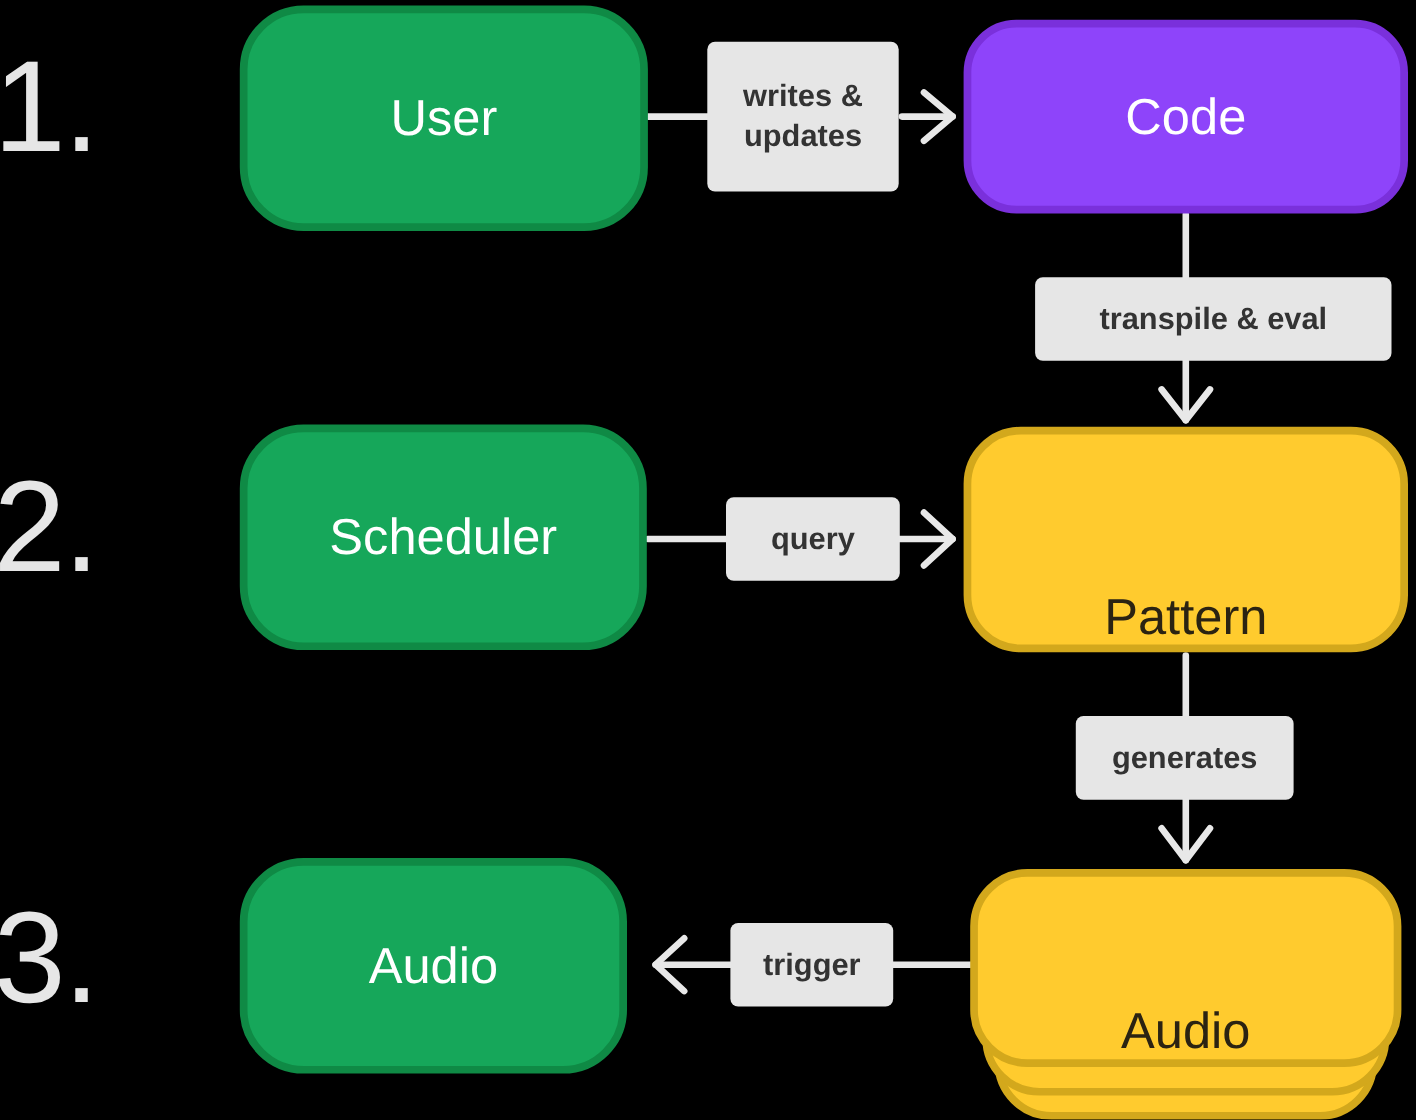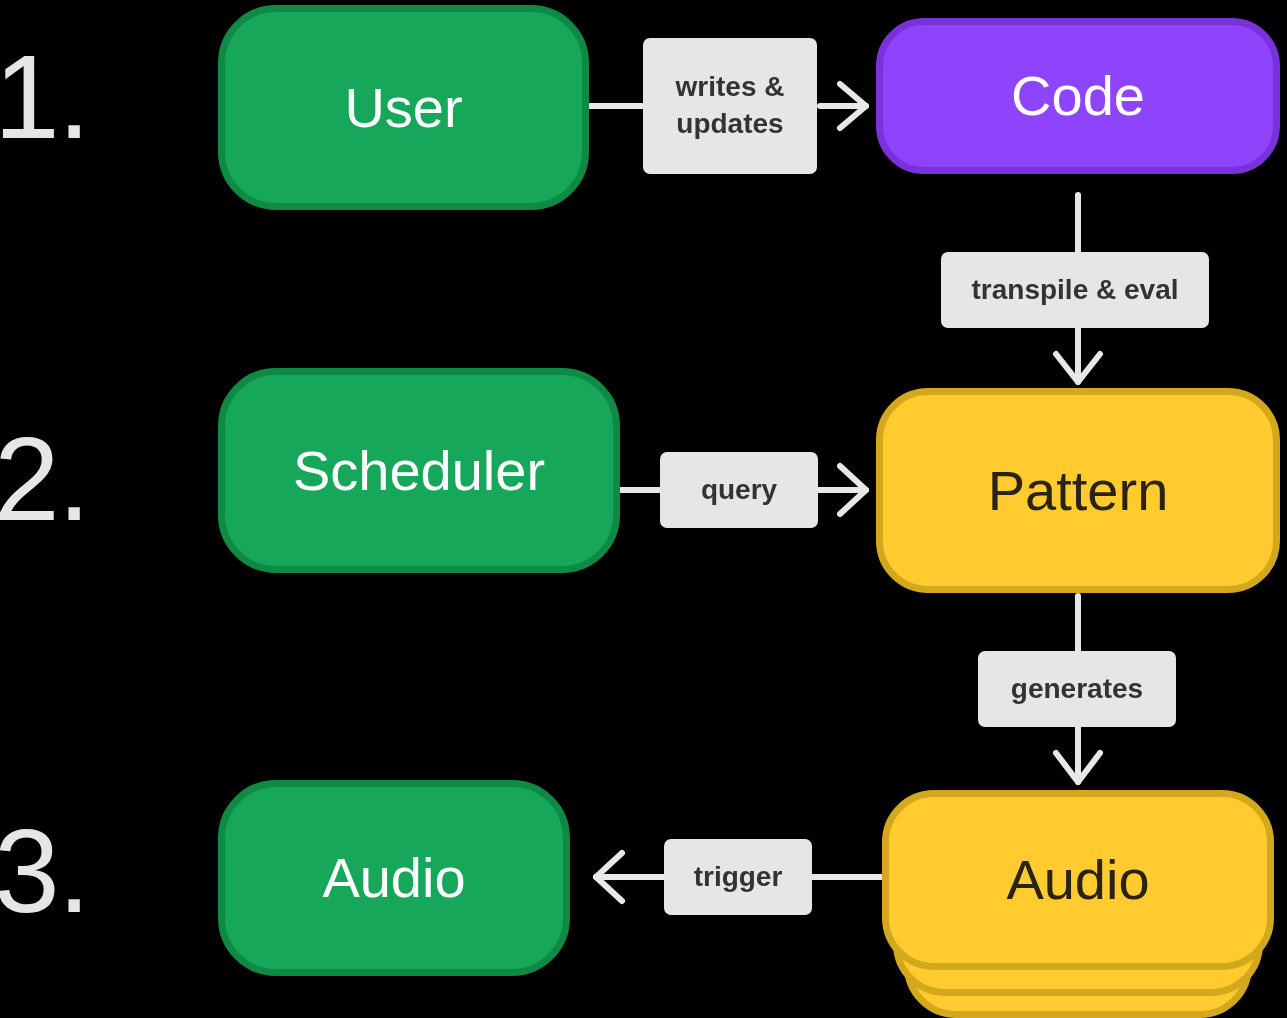--- a/index.html
+++ b/index.html
@@ -35,21 +35,21 @@
     box-sizing: border-box;
     display: flex;
     align-items: center;
     justify-content: center;
     border-style: solid;
     text-align: center;
   }
   .node-label {
     font-family: "Liberation Sans", sans-serif;
     font-weight: 400;
-    font-size: 56px;
+    font-size: 46px;
     line-height: 1.1;
     letter-spacing: 0px;
   }
 
   .node.green {
     background: #16A75A;
     border-color: #0F8A45;
     border-width: 7px;
     border-radius: 58px;
   }
@@ -61,20 +61,21 @@
     border-width: 7px;
     border-radius: 48px;
   }
   .node.purple .node-label { color: #FFFFFF; }
 
   .node.yellow {
     background: #FFCB2E;
     border-color: #D3A81C;
     border-width: 7px;
     border-radius: 52px;
+    align-items: flex-end;
   }
   .node.yellow .node-label { color: #2B2312; }
 
   
   .stack-card {
     position: absolute;
     box-sizing: border-box;
     background: #FFCB2E;
     border: 7px solid #D3A81C;
     border-radius: 52px;
@@ -141,46 +142,46 @@
       <path d="M 664 877 L 596 877"></path>
       <path d="M 622 853 L 596 877 L 622 901"></path>
 
     </g>
   </svg>
 
   <div class="node green" style="left:218px; top:5px; width:371px; height:205px;">
     <span class="node-label">User</span>
   </div>
 
-  <div class="node purple" style="left:876px; top:18px; width:404px; height:156px;">
+  <div class="node purple" style="left:876px; top:18px; width:404px; height:176px;">
     <span class="node-label">Code</span>
   </div>
 
-  <div class="node green" style="left:218px; top:368px; width:402px; height:205px;text-align:center;">
+  <div class="node green" style="left:218px; top:386px; width:370px; height:205px;text-align:center;">
     <span class="node-label">Scheduler</span>
   </div>
 
   <div class="node yellow" style="left:876px; top:388px; width:404px; height:205px;">
     <span class="node-label">Pattern</span>
   </div>
 
   <div class="node green" style="left:218px; top:780px; width:352px; height:196px;">
     <span class="node-label">Audio</span>
   </div>
 
   <div class="stack-card" style="left:904px; top:852px; width:348px; height:166px;"></div>
   <div class="stack-card" style="left:893px; top:826px; width:370px; height:170px;"></div>
   <div class="node yellow" style="left:882px; top:790px; width:392px; height:180px;">
     <span class="node-label">Audio</span>
   </div>
 
   <div class="edge-label" style="left:643px; top:38px; width:174px; height:136px;">writes &amp;
 updates</div>
 
-  <div class="edge-label" style="left:941px; top:252px; width:268px; height:76px;">transpile &amp; eval</div>
+  <div class="edge-label" style="left:941px; top:252px; width:324px; height:76px;">transpile &amp; eval</div>
 
   <div class="edge-label" style="left:660px; top:452px; width:158px; height:76px;">query</div>
 
   <div class="edge-label" style="left:978px; top:651px; width:198px; height:76px;">generates</div>
 
   <div class="edge-label" style="left:664px; top:839px; width:148px; height:76px;">trigger</div>
 
 </div>
 
 </body></html>

